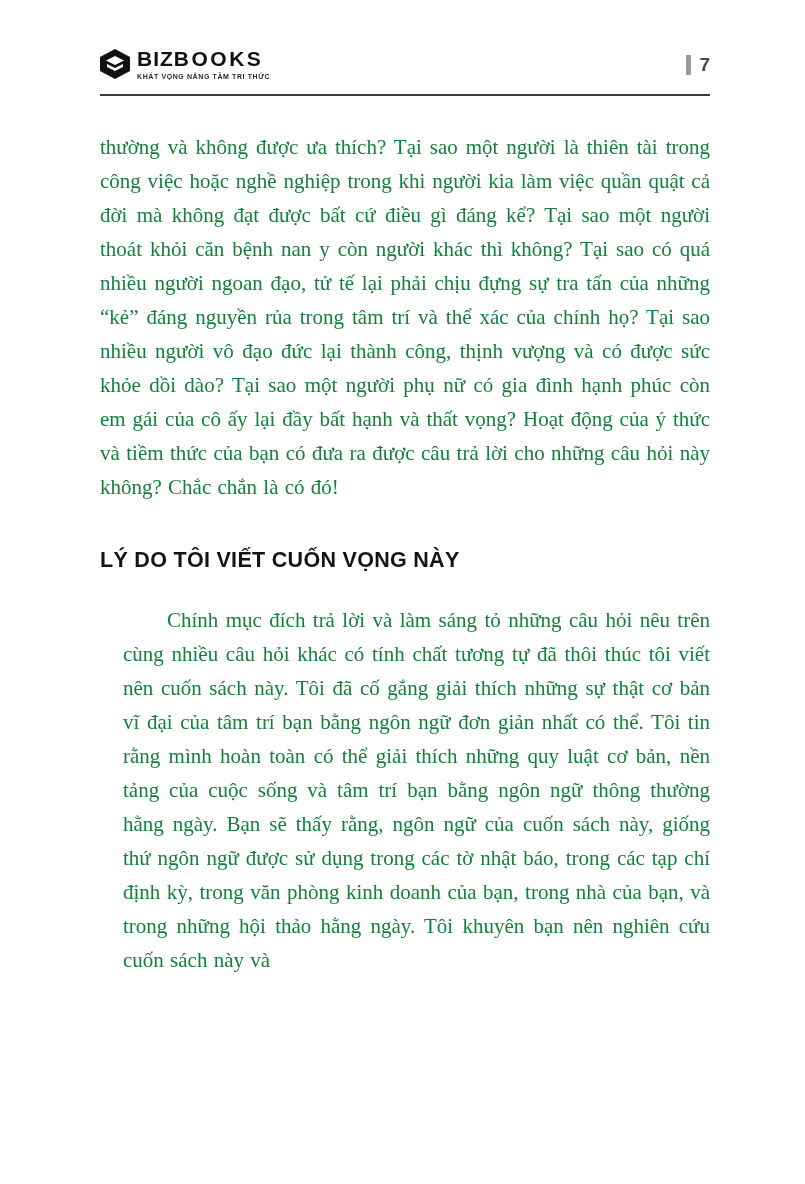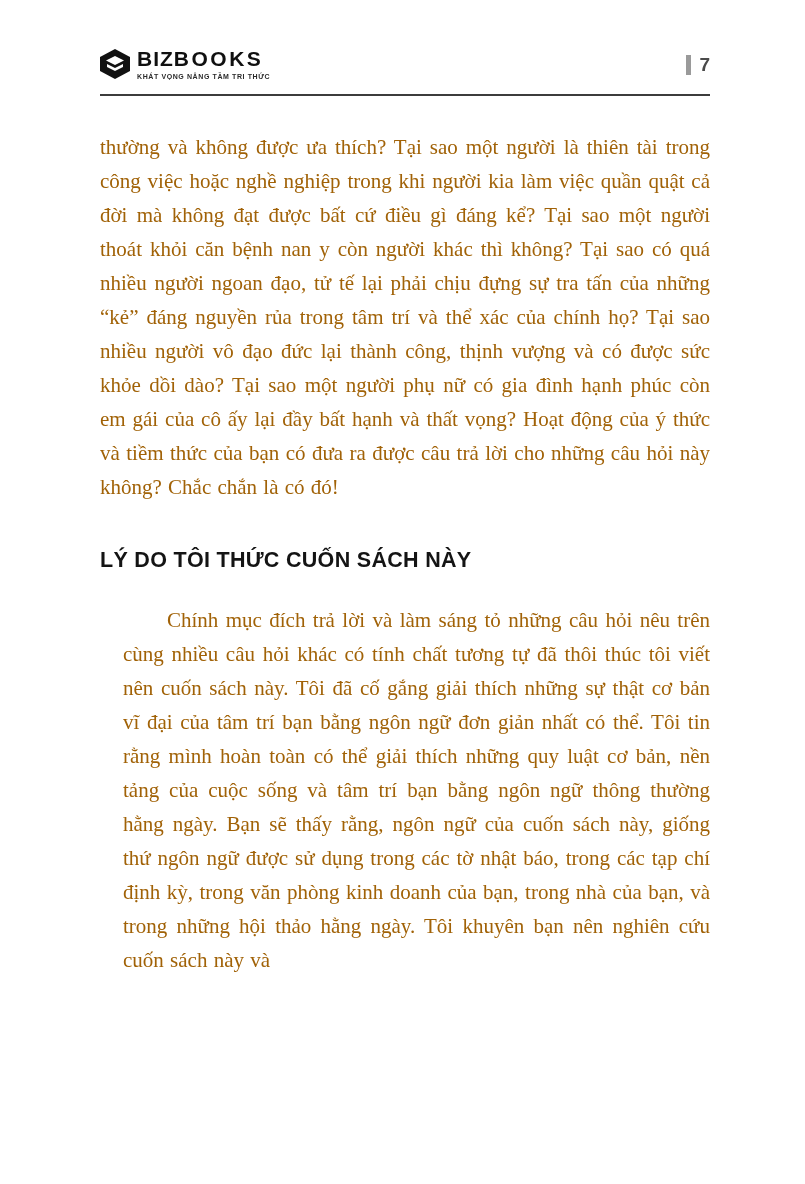--- a/index.html
+++ b/index.html
@@ -84,21 +84,21 @@
     margin-bottom: 0;
   }
   
   .content {
     margin-top: 34px;
   }
   .para {
     font-size: 21px;
     line-height: 34px;
     text-align: justify;
-    color: #a16207;
+    color: #15803d;
     word-spacing: 1px;
   }
   .para.indent {
     text-indent: 44px;
     margin-left: 23px;
   }
   .section-heading {
     font-family: "Liberation Sans", sans-serif;
     font-weight: bold;
     font-size: 21.5px;
@@ -128,17 +128,17 @@
     <div class="page-number-wrap">
       <span class="page-number-bar"></span>
       <span class="page-number">7</span>
     </div>
   </div>
 
   <hr class="header-rule">
 
   <div class="content">
     <p class="para">thường và không được ưa thích? Tại sao một người là thiên tài trong công việc hoặc nghề nghiệp trong khi người kia làm việc quần quật cả đời mà không đạt được bất cứ điều gì đáng kể? Tại sao một người thoát khỏi căn bệnh nan y còn người khác thì không? Tại sao có quá nhiều người ngoan đạo, tử tế lại phải chịu đựng sự tra tấn của những “kẻ” đáng nguyền rủa trong tâm trí và thể xác của chính họ? Tại sao nhiều người vô đạo đức lại thành công, thịnh vượng và có được sức khỏe dồi dào? Tại sao một người phụ nữ có gia đình hạnh phúc còn em gái của cô ấy lại đầy bất hạnh và thất vọng? Hoạt động của ý thức và tiềm thức của bạn có đưa ra được câu trả lời cho những câu hỏi này không? Chắc chắn là có đó!</p>
-    <h2 class="section-heading">LÝ DO TÔI THỨC CUỐN SÁCH NÀY</h2>
+    <h2 class="section-heading">LÝ DO TÔI VIẾT CUỐN VỌNG NÀY</h2>
     <p class="para indent">Chính mục đích trả lời và làm sáng tỏ những câu hỏi nêu trên cùng nhiều câu hỏi khác có tính chất tương tự đã thôi thúc tôi viết nên cuốn sách này. Tôi đã cố gắng giải thích những sự thật cơ bản vĩ đại của tâm trí bạn bằng ngôn ngữ đơn giản nhất có thể. Tôi tin rằng mình hoàn toàn có thể giải thích những quy luật cơ bản, nền tảng của cuộc sống và tâm trí bạn bằng ngôn ngữ thông thường hằng ngày. Bạn sẽ thấy rằng, ngôn ngữ của cuốn sách này, giống thứ ngôn ngữ được sử dụng trong các tờ nhật báo, trong các tạp chí định kỳ, trong văn phòng kinh doanh của bạn, trong nhà của bạn, và trong những hội thảo hằng ngày. Tôi khuyên bạn nên nghiên cứu cuốn sách này và</p>
   </div>
 
 </div>
 
 </body></html>

